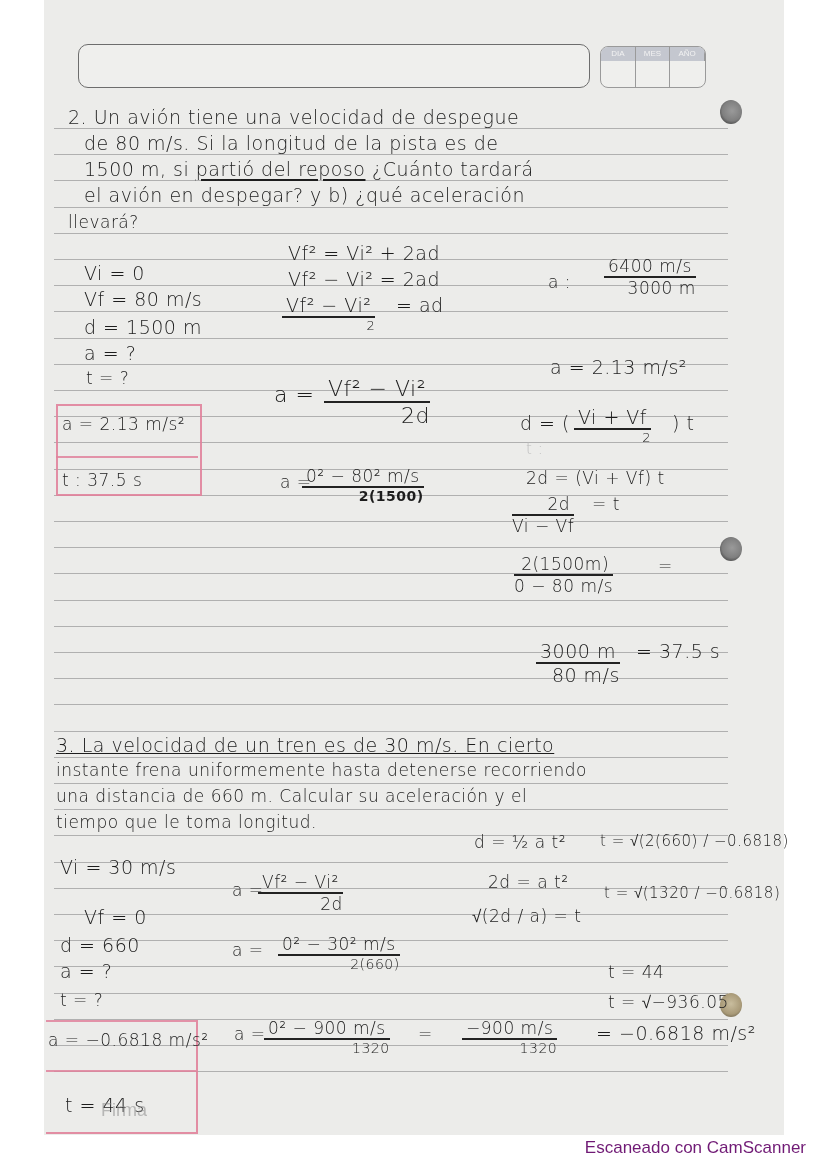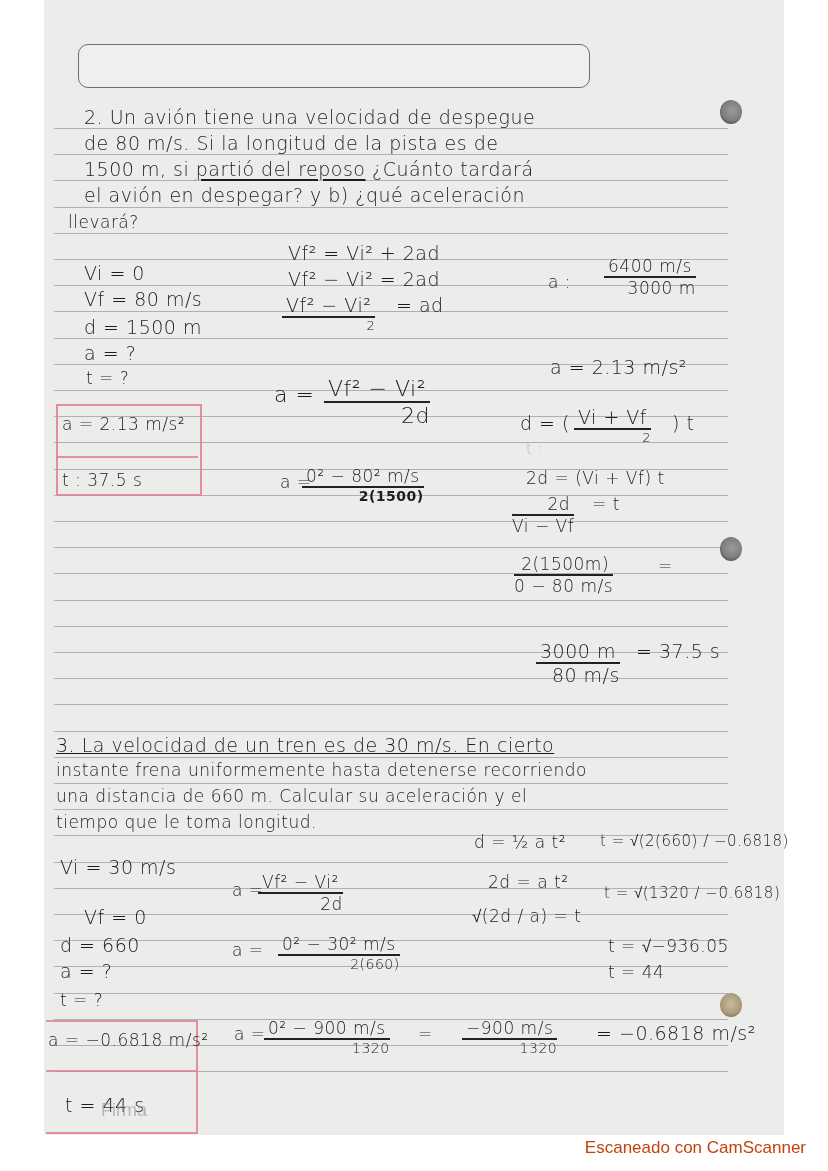--- a/index.html
+++ b/index.html
@@ -47,21 +47,21 @@
     .pinkbox {
       position: absolute; border: 2px solid #e1839c; opacity: .9;
     }
     .pinkline { position: absolute; height: 2px; background: #e1839c; opacity: .85; }
     .underline { text-decoration: underline; text-decoration-thickness: 2px; text-underline-offset: 3px; }
     .watermark {
       position: absolute; left: 57px; top: 1100px; font-size: 18px; color: #8a8a8a; opacity: .55;
       font-family: "Liberation Sans", sans-serif;
     }
     .footer {
-      position: absolute; right: 22px; top: 1138px; font-size: 17px; color: #c2410c;
+      position: absolute; right: 22px; top: 1138px; font-size: 17px; color: #701a75;
       font-family: "Liberation Sans", sans-serif;
     }
   </style>
 </head>
 <body>
 
 <div class="page">
 
   <div id="rules">
       <div class="rule" style="top: 128px;"></div>
@@ -97,27 +97,35 @@
       <div class="rule" style="top: 914px;"></div>
       <div class="rule" style="top: 940px;"></div>
       <div class="rule" style="top: 966px;"></div>
       <div class="rule" style="top: 993px;"></div>
       <div class="rule" style="top: 1019px;"></div>
       <div class="rule" style="top: 1045px;"></div>
       <div class="rule" style="top: 1071px;"></div>
     </div>
 
   <div class="name-box"></div>
+  <div class="date-box">
+    <div class="hd">DIA</div>
+    <div class="hd">MES</div>
+    <div class="hd">AÑO</div>
+    <div class="cell"></div>
+    <div class="cell"></div>
+    <div class="cell"></div>
+  </div>
 
   <div class="hole" style="left:676px;top:100px;"></div>
   <div class="hole" style="left:676px;top:537px;"></div>
   <div class="hole tan" style="left:676px;top:993px;"></div>
 
   <div>
-    <div class="hw lg" style="left:40px;top:106px;">2. Un avión tiene una velocidad de despegue</div>
+    <div class="hw lg" style="left:24px;top:106px;">2. Un avión tiene una velocidad de despegue</div>
     <div class="hw lg" style="left:40px;top:132px;">de 80 m/s. Si la longitud de la pista es de</div>
     <div class="hw lg" style="left:40px;top:158px;"><span>1500 m, si </span><span class="underline">partió del reposo</span><span> ¿Cuánto tardará</span></div>
     <div class="hw lg" style="left:40px;top:184px;">el avión en despegar? y b) ¿qué aceleración</div>
     <div class="hw md" style="left:24px;top:212px;">llevará?</div>
 
     <div class="hw lg" style="left:40px;top:262px;">Vi = 0</div>
     <div class="hw lg" style="left:40px;top:288px;">Vf = 80 m/s</div>
     <div class="hw lg" style="left:40px;top:316px;">d = 1500 m</div>
     <div class="hw lg" style="left:40px;top:342px;">a = ?</div>
     <div class="hw md" style="left:42px;top:368px;">t = ?</div>
@@ -213,21 +221,21 @@
       <span class="den" style="font-size:14px;">1320</span>
     </div>
     <div class="hw lg" style="left:552px;top:1022px;">= −0.6818 m/s²</div>
 
     <div class="hw md" style="left:430px;top:832px;">d = ½ a t²</div>
     <div class="hw md" style="left:444px;top:872px;">2d = a t²</div>
     <div class="hw md" style="left:428px;top:906px;">√(2d / a) = t</div>
 
     <div class="hw sm" style="left:556px;top:832px;">t = √(2(660) / −0.6818)</div>
     <div class="hw sm" style="left:560px;top:884px;">t = √(1320 / −0.6818)</div>
-    <div class="hw md" style="left:564px;top:936px;">t = √−936.05</div>
+    <div class="hw md" style="left:564px;top:992px;">t = √−936.05</div>
     <div class="hw md" style="left:564px;top:962px;">t = 44</div>
 
     <div class="pinkbox" style="left:2px;top:1020px;width:150px;height:112px;border-top:none;border-left:none;"></div>
     <div class="pinkline" style="left:2px;top:1020px;width:150px;"></div>
     <div class="pinkline" style="left:2px;top:1070px;width:150px;"></div>
     <div class="hw md" style="left:4px;top:1030px;">a = −0.6818 m/s²</div>
     <div class="hw lg" style="left:21px;top:1094px;">t = 44 s</div>
   </div>
 
   <div class="watermark">Firma</div>

